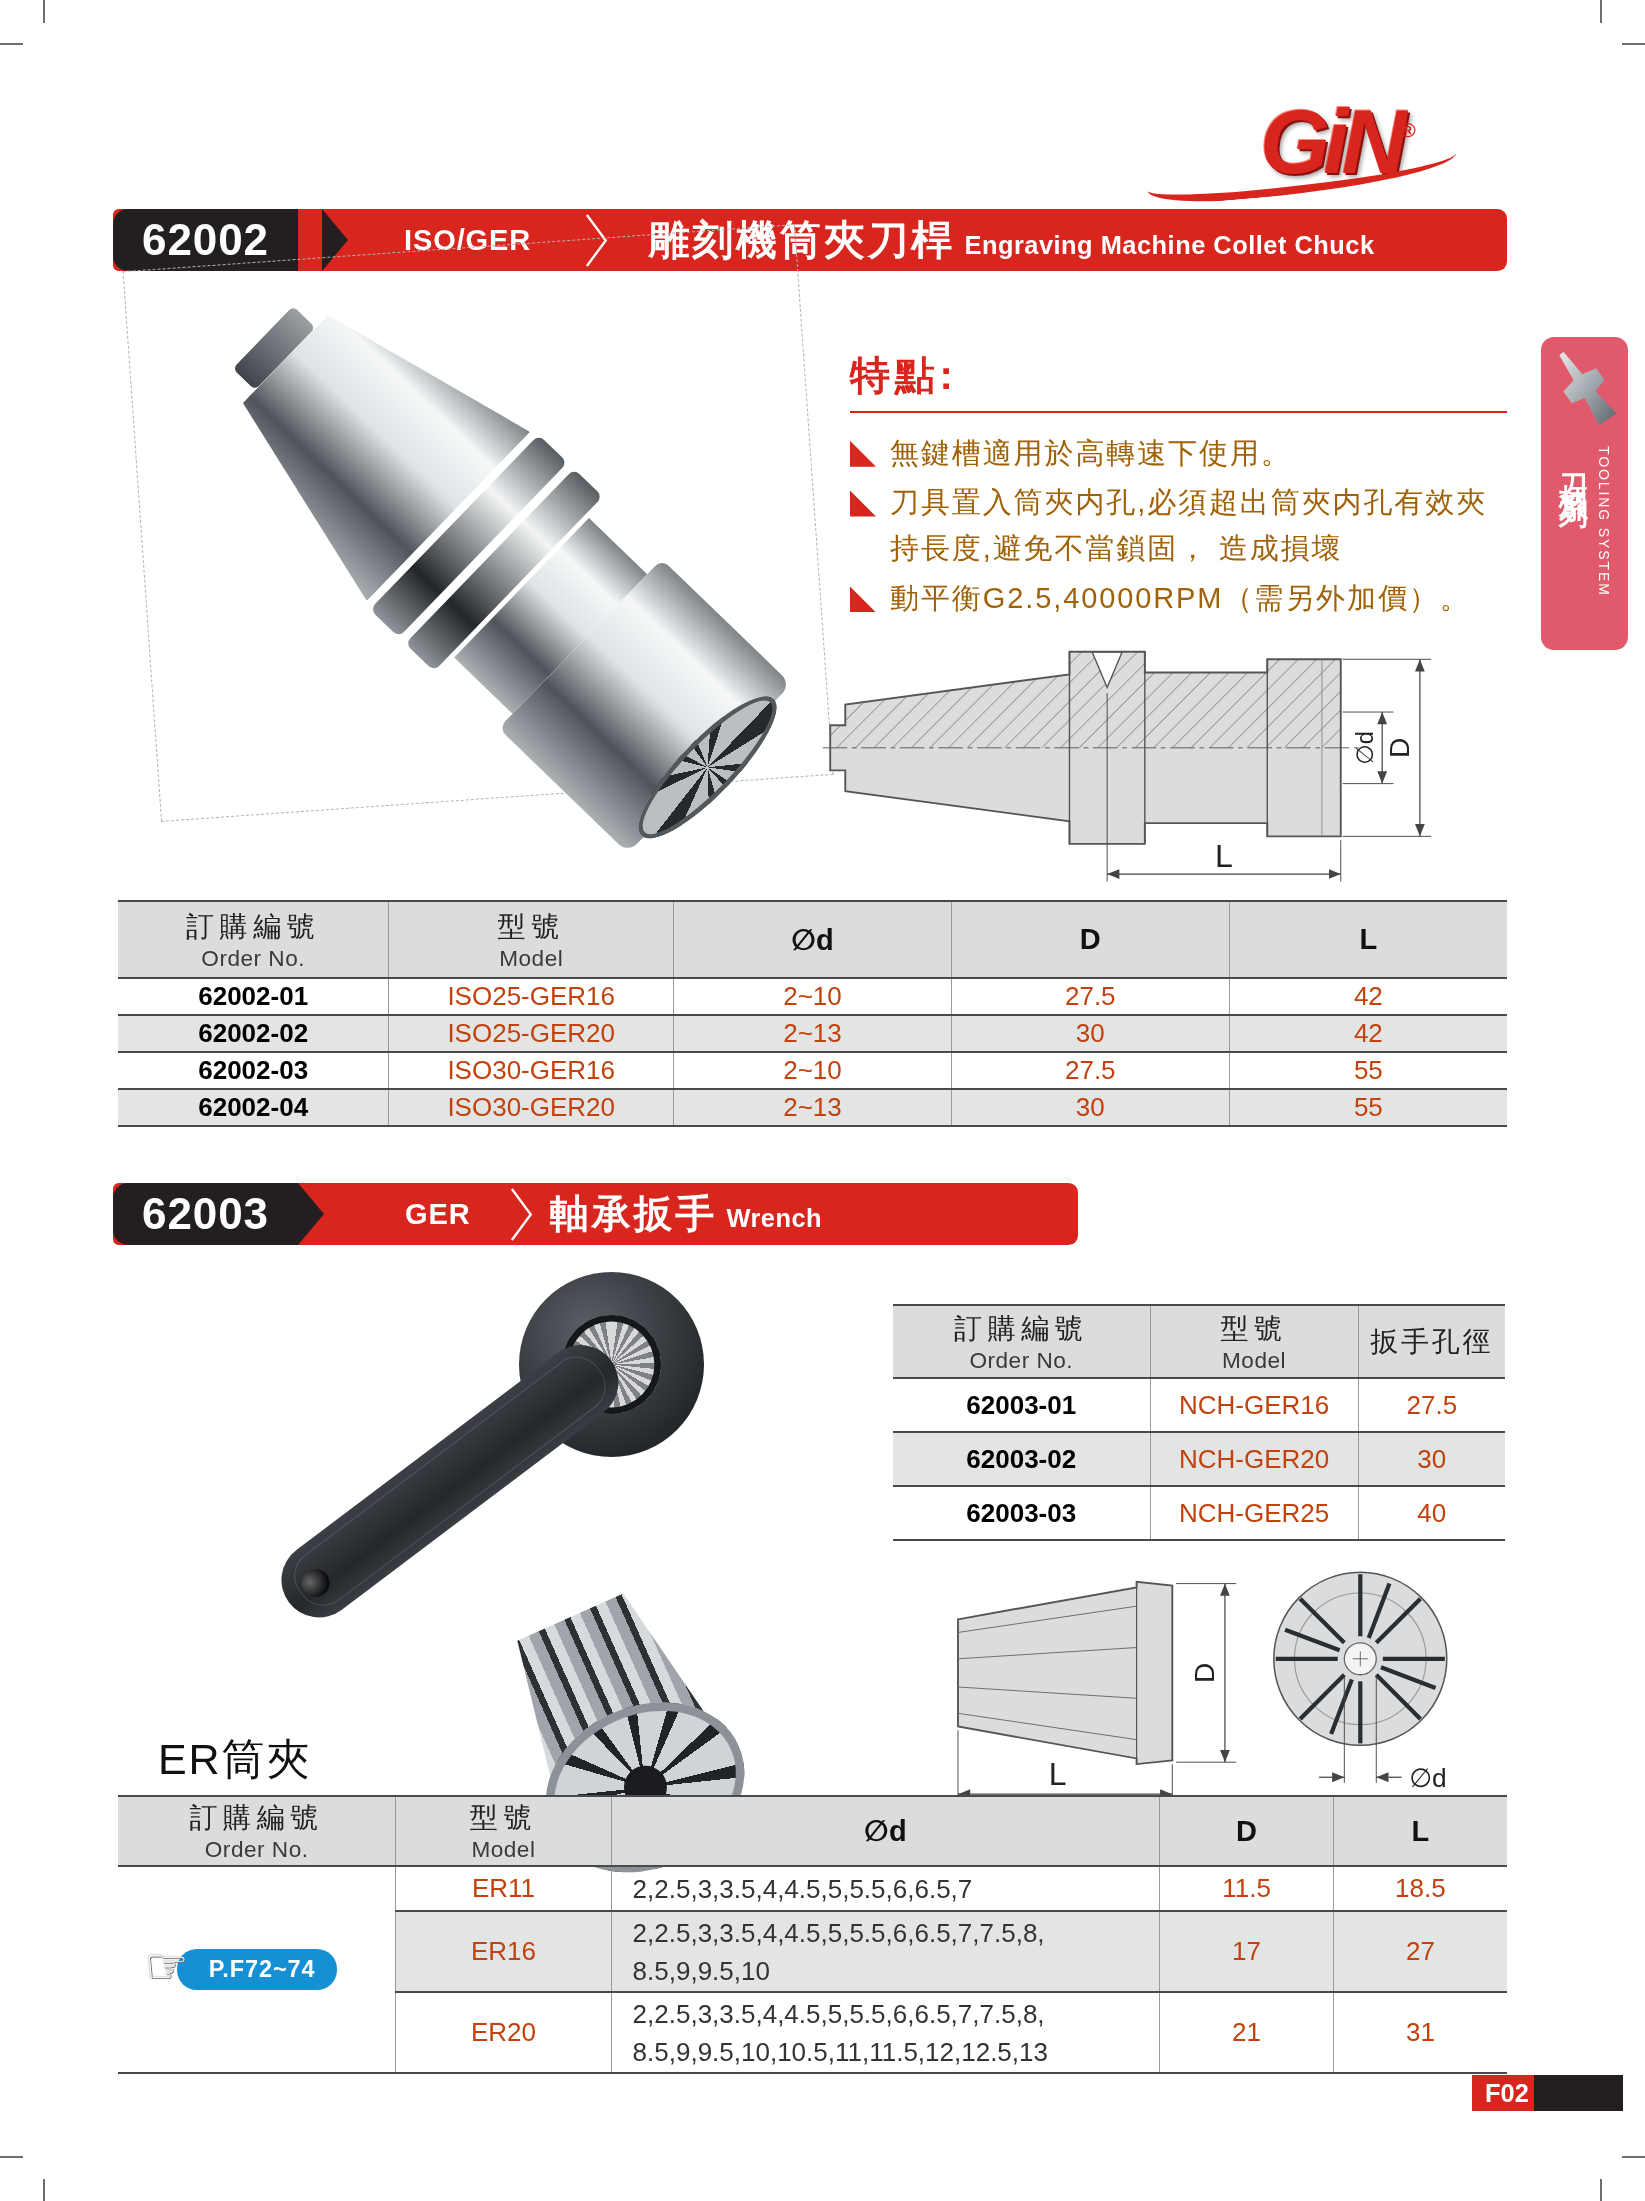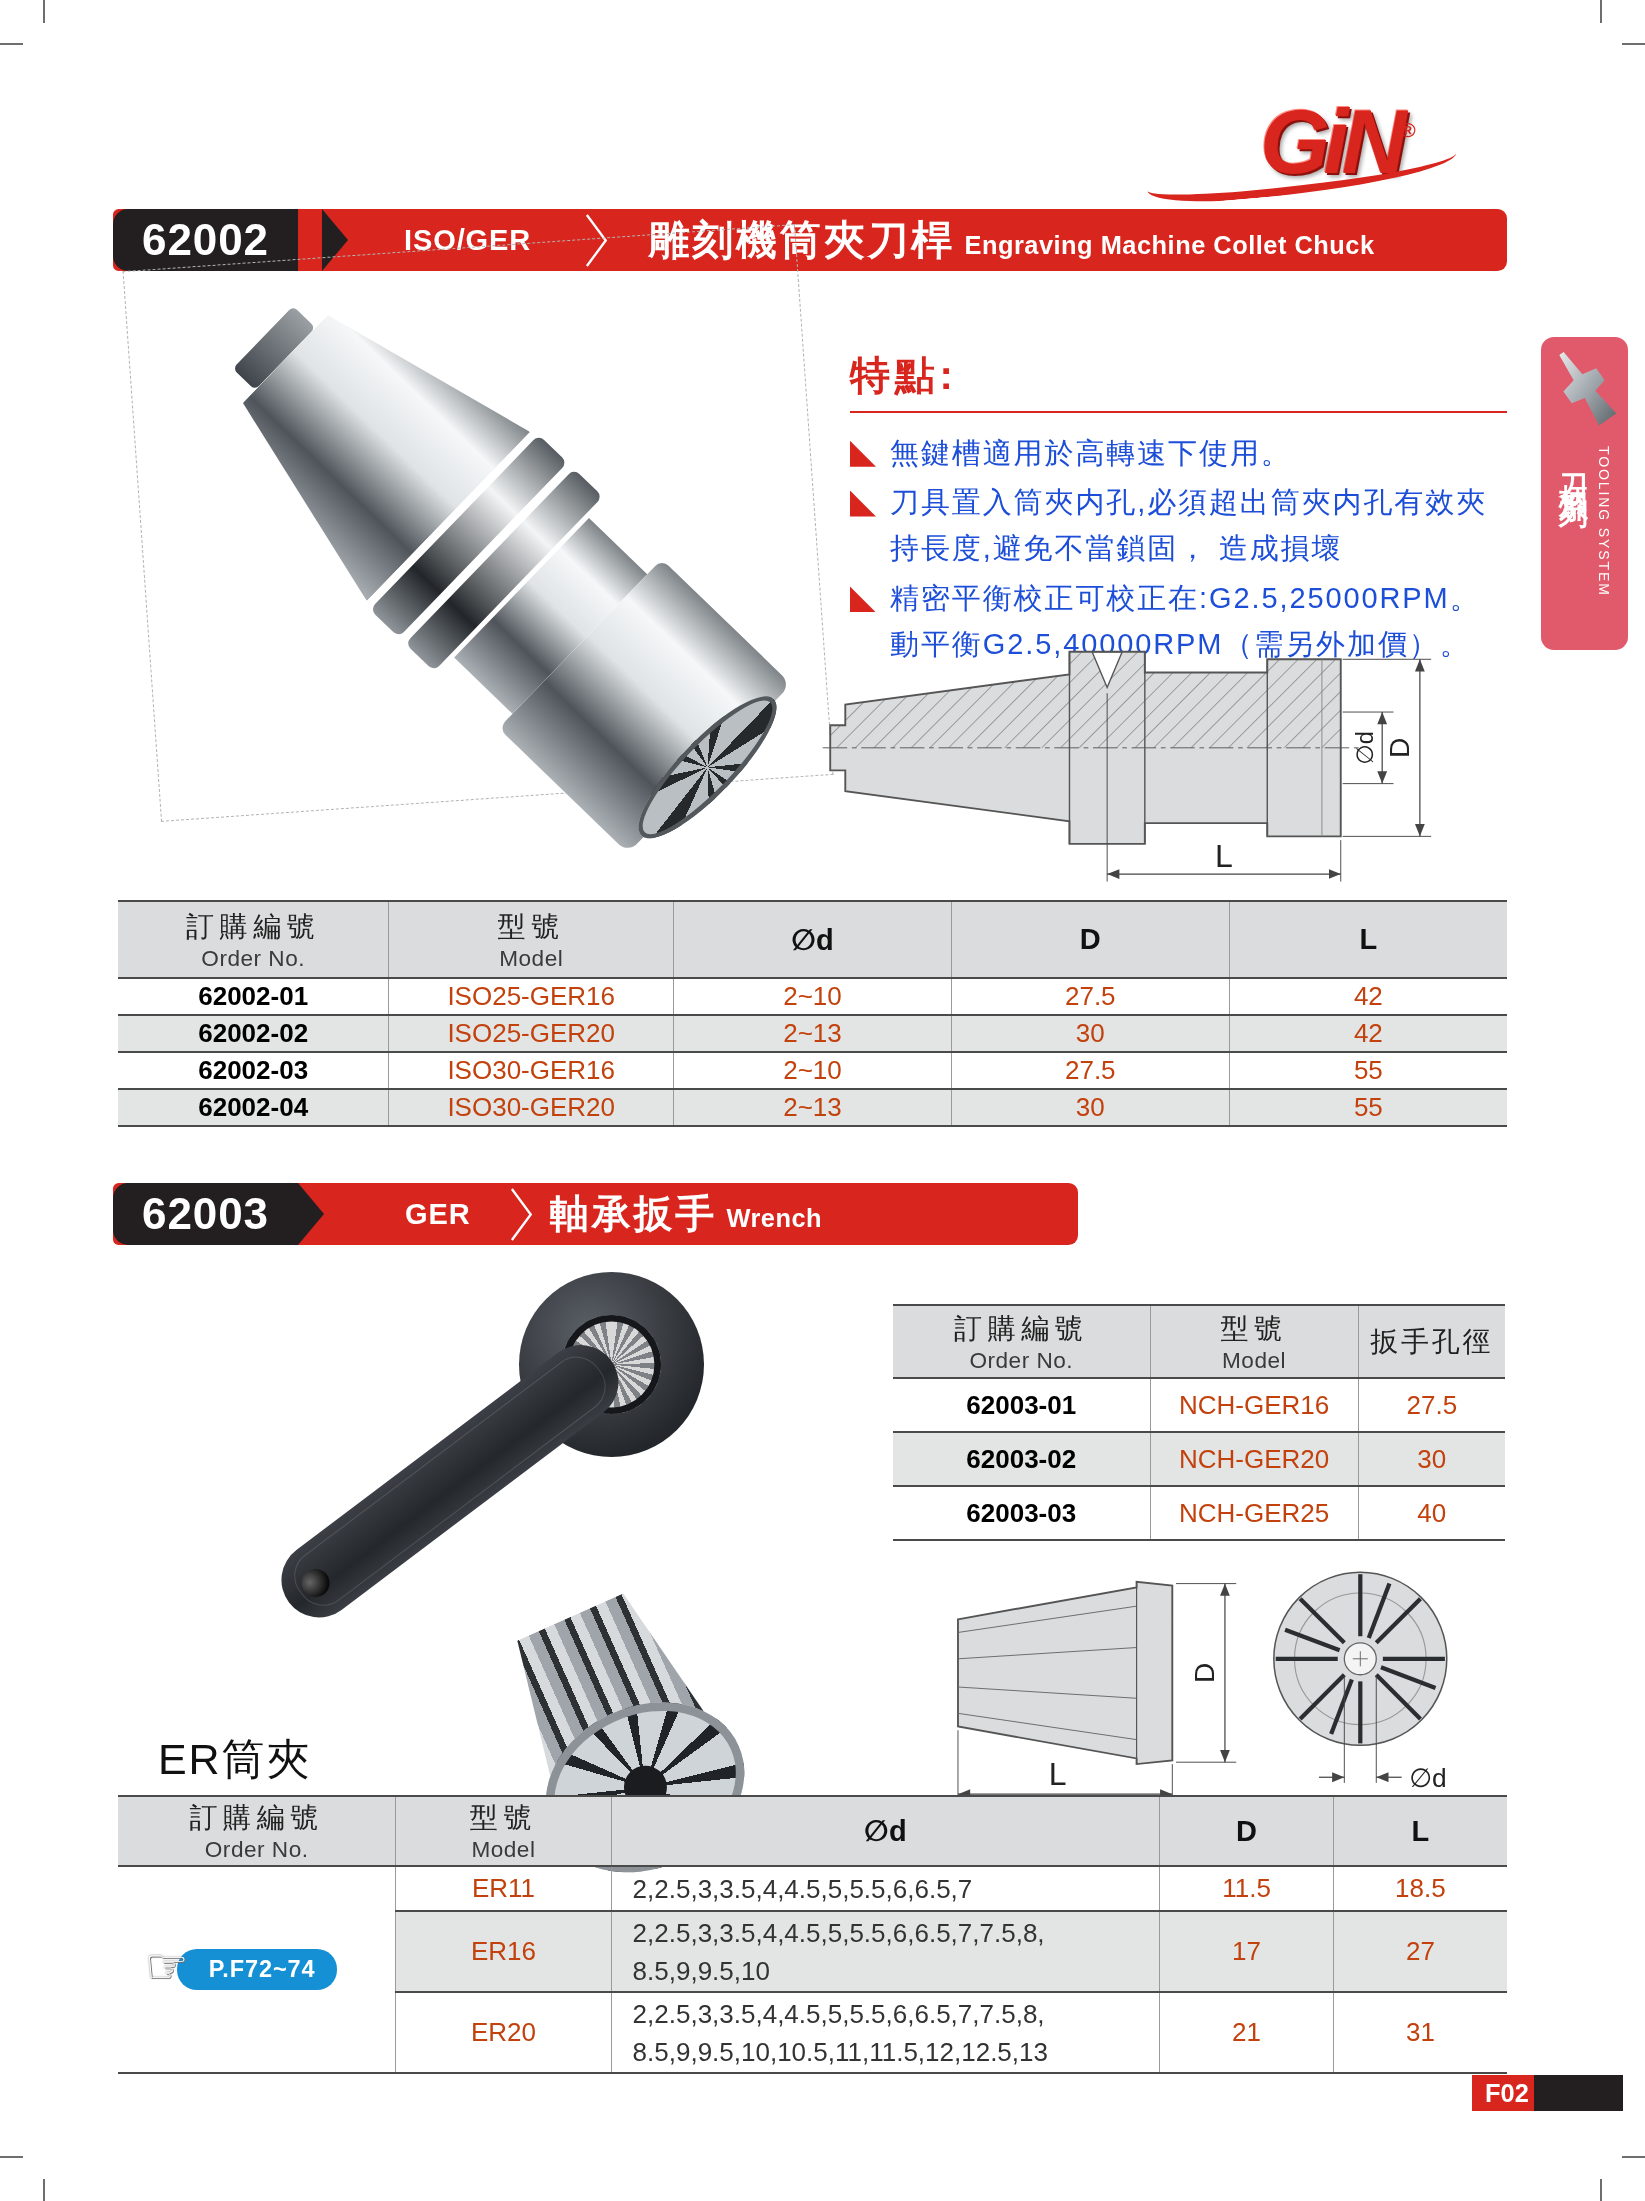--- a/index.html
+++ b/index.html
@@ -51,21 +51,21 @@
   .c-nose { width:186px; height:235px; border-radius:9.4px 13px 13px 9.4px; position:relative; }
   .c-nose::after { content:""; position:absolute; right:-24.5px; top:22.6px; width:55px; height:190px;
                    border-radius:50%; background:repeating-conic-gradient(#26292c 0 14deg,#b9bfc3 14deg 40deg);
                    box-shadow:inset 0 0 0 4.7px #53585c; }
   
   .features { position:absolute; left:850px; top:348px; width:659px; }
   .feat-h { font-size:40px; font-weight:bold; color:#d8251d; letter-spacing:4.7px; }
   .feat-rule { margin-top:7.5px; border-bottom:2.8px solid #d8251d; width:657px; }
   .feat-list { margin-top:17px; }
   .feat-item { position:relative; padding-left:40px; font-size:29px; line-height:46px;
-               color:#1d4ed8; letter-spacing:1.9px; margin-bottom:3.8px; }
+               color:#a16207; letter-spacing:1.9px; margin-bottom:3.8px; }
   .tri { position:absolute; left:0; top:11.3px; width:26px; height:26px; background:#d8251d;
          clip-path:polygon(0 0,100% 100%,0 100%); }
   
   table { border-collapse:collapse; table-layout:fixed; }
   td,th { border-top:2.8px solid #4a4a4a; border-bottom:2.8px solid #4a4a4a;
           border-left:1.9px solid #9a9a9a; border-right:1.9px solid #9a9a9a;
           text-align:center; vertical-align:middle; }
   td:first-child,th:first-child { border-left:none; }
   td:last-child,th:last-child { border-right:none; }
   th { background:#dbdcdd; font-weight:normal; }
@@ -184,21 +184,20 @@
       <div>無鍵槽適用於高轉速下使用。</div>
         <div></div>
     </div>
     <div class="feat-item">
       <span class="tri"></span>
       <div>刀具置入筒夾内孔,必須超出筒夾内孔有效夾</div>
         <div>持長度,避免不當鎖固， 造成損壞</div>
     </div>
     <div class="feat-item">
       <span class="tri"></span>
-      <div>精密平衡校正可校正在:G2.5,25000RPM。</div>
         <div>動平衡G2.5,40000RPM（需另外加價）。</div>
     </div>
   </div>
 </div>
 
 <svg class="draw1" width="650" height="292" viewBox="0 0 690 310">
   <defs>
     <pattern id="hat" patternUnits="userSpaceOnUse" width="14" height="14" patternTransform="rotate(45)">
       <line x1="0" y1="0" x2="0" y2="14" stroke="#7a7a7a" stroke-width="1.4"></line>
     </pattern>

